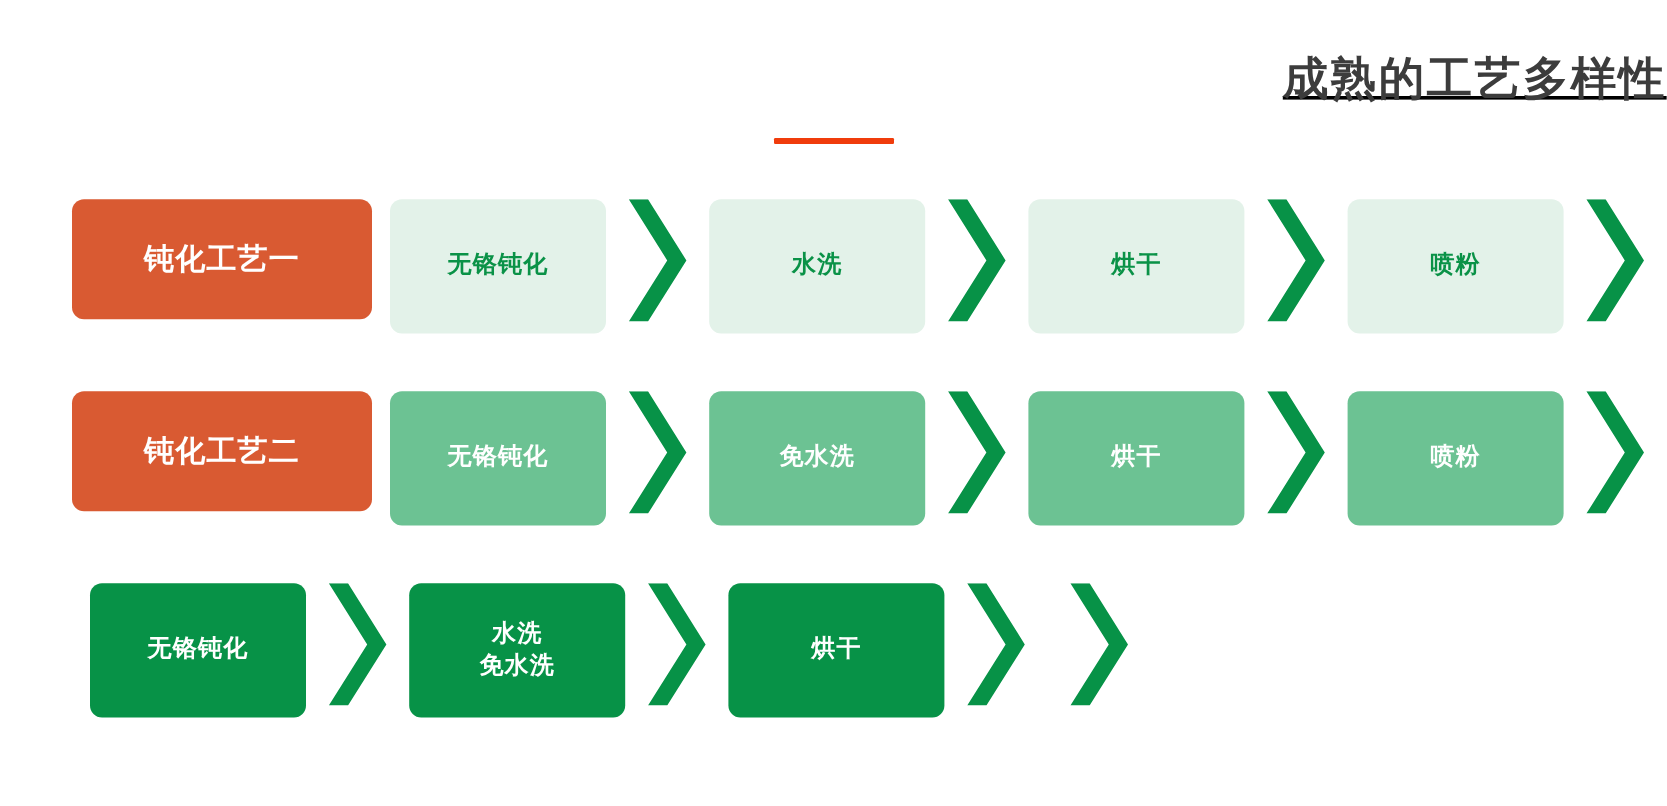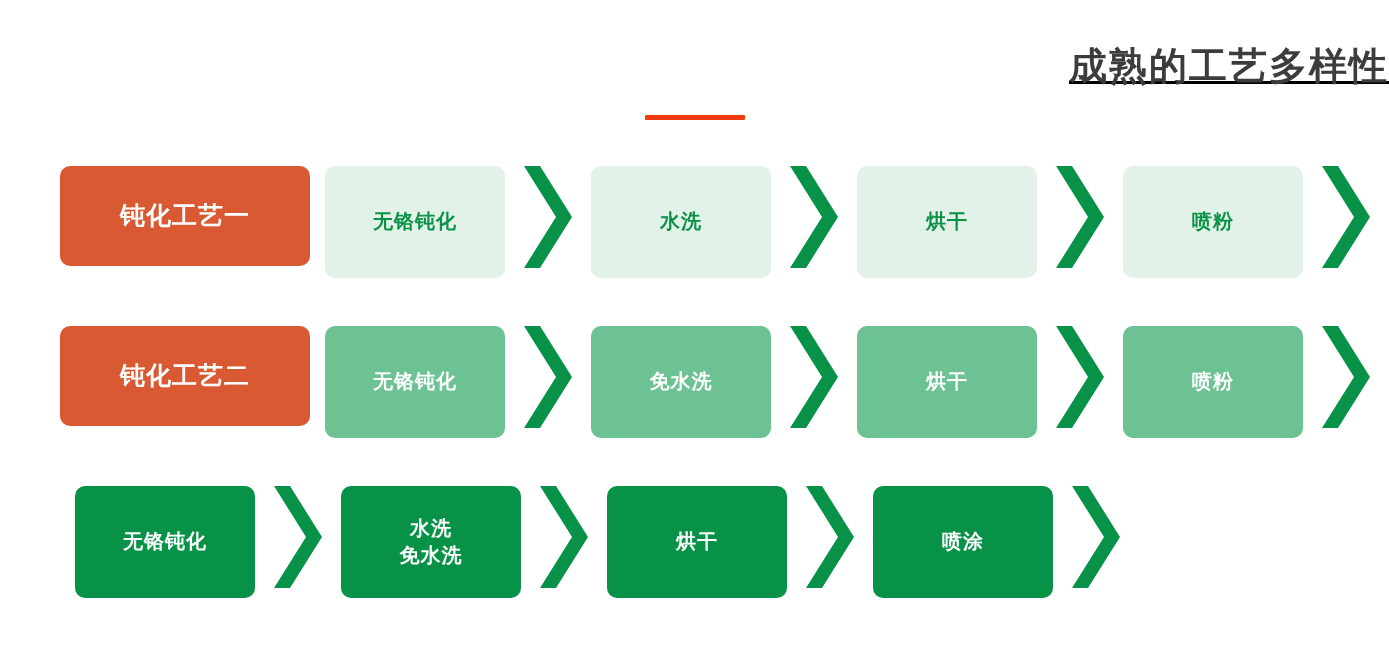--- a/index.html
+++ b/index.html
@@ -206,21 +206,18 @@
       </svg>
       <div class="gap-small"></div>
       <div class="step tone-dark">
         <span class="step-line">烘干</span>
       </div>
       <div class="gap-small"></div>
       <svg class="chevron" viewBox="0 0 52 102">
         <path d="M2 0 L18 0 L50 51 L18 102 L2 102 L34 51 Z" fill="#079247"></path>
       </svg>
       <div class="gap-small"></div>
-      <div class="step tone-dark">
-        <span class="step-line">喷涂</span>
-      </div>
       <div class="gap-small"></div>
       <svg class="chevron" viewBox="0 0 52 102">
         <path d="M2 0 L18 0 L50 51 L18 102 L2 102 L34 51 Z" fill="#079247"></path>
       </svg>
     </div>
   </div>
 
 </body></html>

